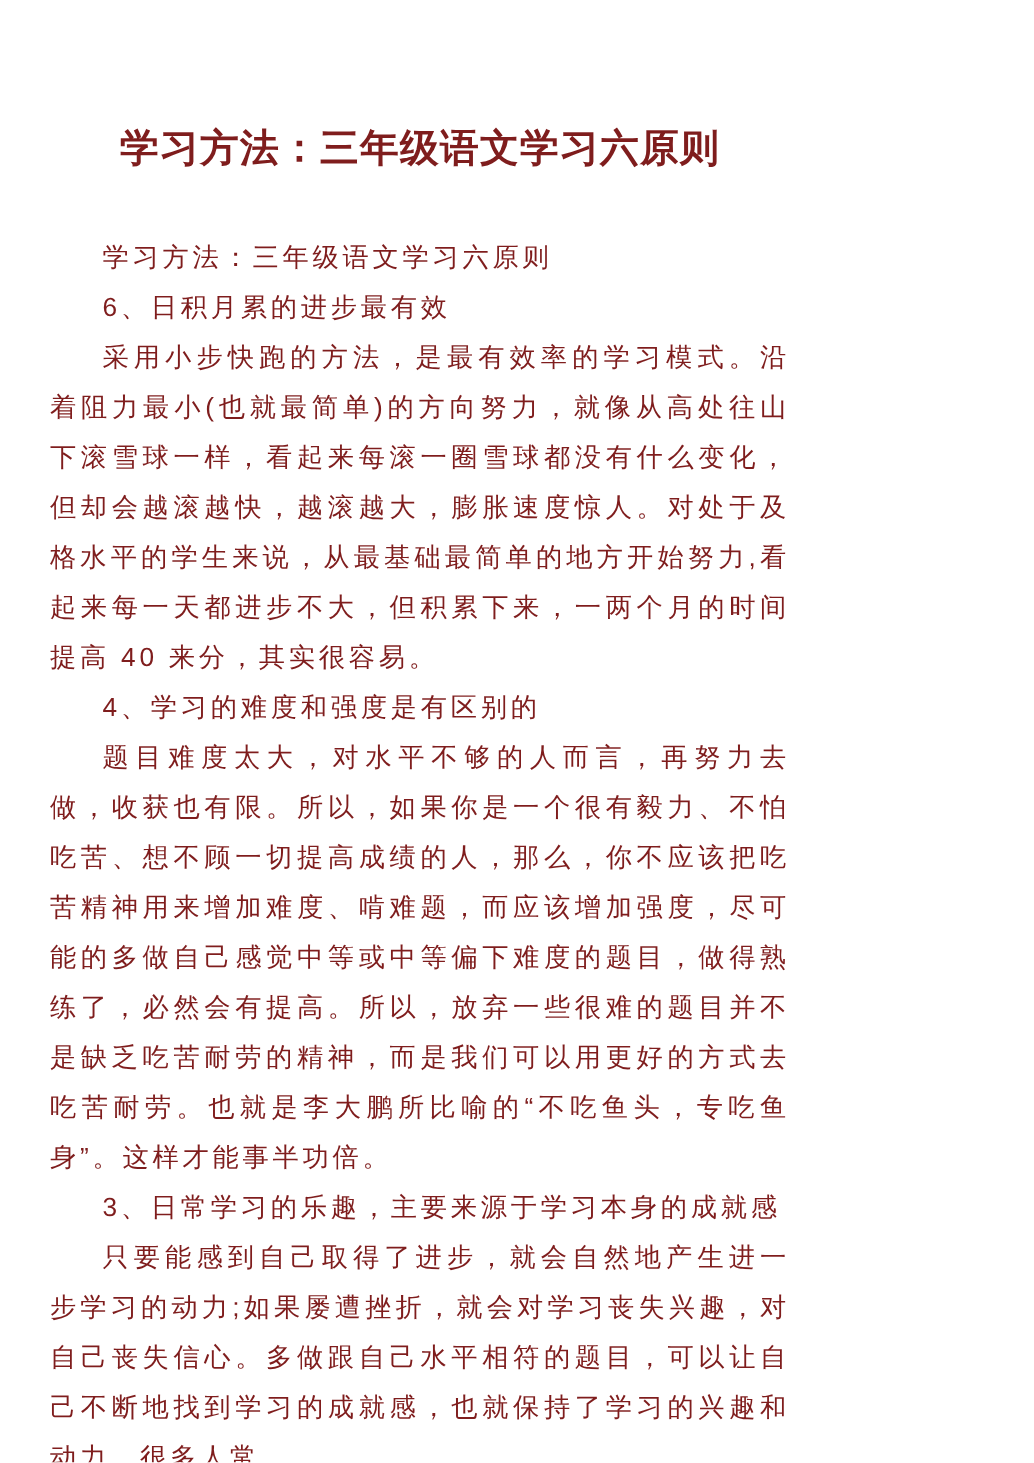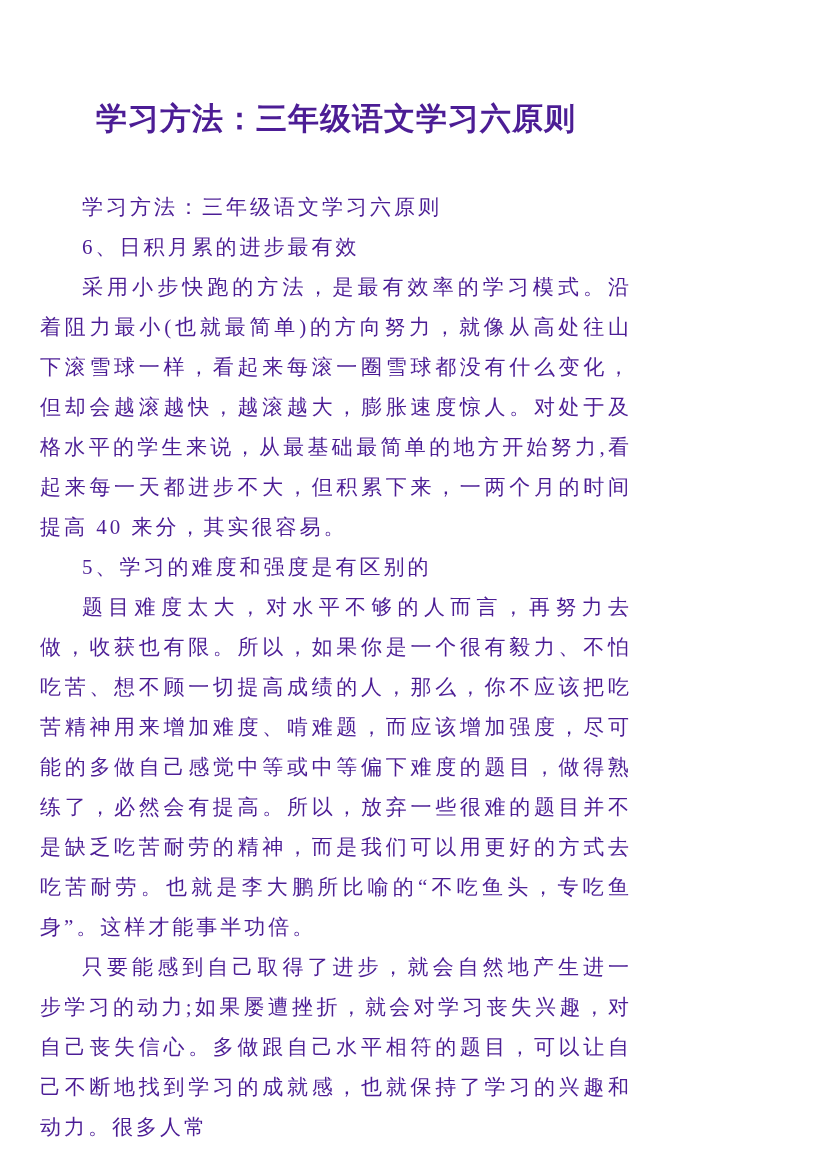--- a/index.html
+++ b/index.html
@@ -5,22 +5,22 @@
   html, body {
     margin: 0;
     padding: 0;
     background: #ffffff;
   }
   .page {
     position: relative;
     width: 672px;
     height: 1170px;
     background: #ffffff;
-    color: #4c1d95;
-    font-family: Liberation Serif, serif;
+    color: #7f1d1d;
+    font-family: Liberation Sans, sans-serif;
     overflow: hidden;
     box-sizing: border-box;
   }
   .doc-title {
     margin: 0;
     padding-top: 100px;
     text-align: center;
     font-size: 31px;
     font-weight: bold;
     line-height: 1.2;
@@ -43,17 +43,18 @@
 </style>
 </head>
 <body>
 
 <div class="page">
   <h1 class="doc-title">学习方法：三年级语文学习六原则</h1>
   <div class="doc-body">
       <p class="doc-paragraph">学习方法：三年级语文学习六原则</p>
       <p class="doc-paragraph">6、日积月累的进步最有效</p>
       <p class="doc-paragraph">采用小步快跑的方法，是最有效率的学习模式。沿着阻力最小(也就最简单)的方向努力，就像从高处往山下滚雪球一样，看起来每滚一圈雪球都没有什么变化，但却会越滚越快，越滚越大，膨胀速度惊人。对处于及格水平的学生来说，从最基础最简单的地方开始努力,看起来每一天都进步不大，但积累下来，一两个月的时间提高 40 来分，其实很容易。</p>
-      <p class="doc-paragraph">5、学习的难度和强度是有区别的</p>
+      <p class="doc-paragraph">4、学习的难度和强度是有区别的</p>
       <p class="doc-paragraph">题目难度太大，对水平不够的人而言，再努力去做，收获也有限。所以，如果你是一个很有毅力、不怕吃苦、想不顾一切提高成绩的人，那么，你不应该把吃苦精神用来增加难度、啃难题，而应该增加强度，尽可能的多做自己感觉中等或中等偏下难度的题目，做得熟练了，必然会有提高。所以，放弃一些很难的题目并不是缺乏吃苦耐劳的精神，而是我们可以用更好的方式去吃苦耐劳。也就是李大鹏所比喻的“不吃鱼头，专吃鱼身”。这样才能事半功倍。</p>
+      <p class="doc-paragraph">3、日常学习的乐趣，主要来源于学习本身的成就感</p>
       <p class="doc-paragraph">只要能感到自己取得了进步，就会自然地产生进一步学习的动力;如果屡遭挫折，就会对学习丧失兴趣，对自己丧失信心。多做跟自己水平相符的题目，可以让自己不断地找到学习的成就感，也就保持了学习的兴趣和动力。很多人常</p>
     </div>
 </div>
 
 </body></html>

